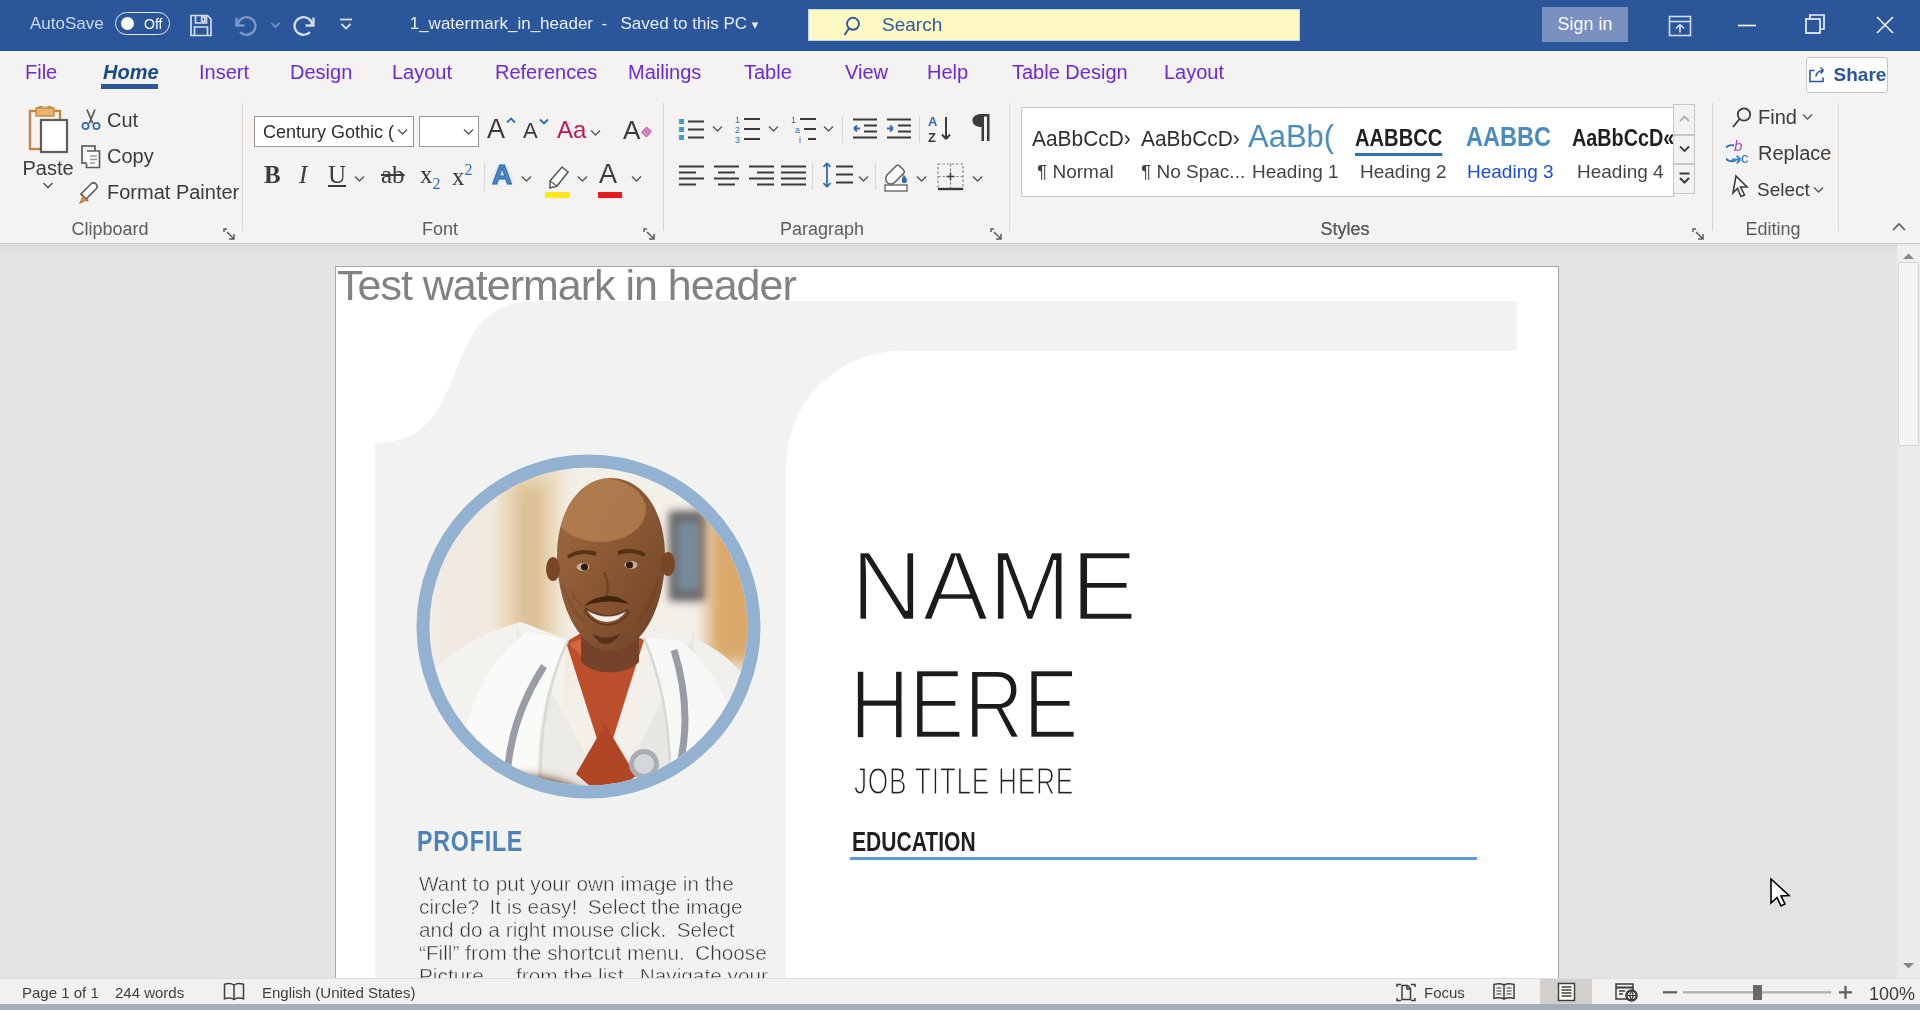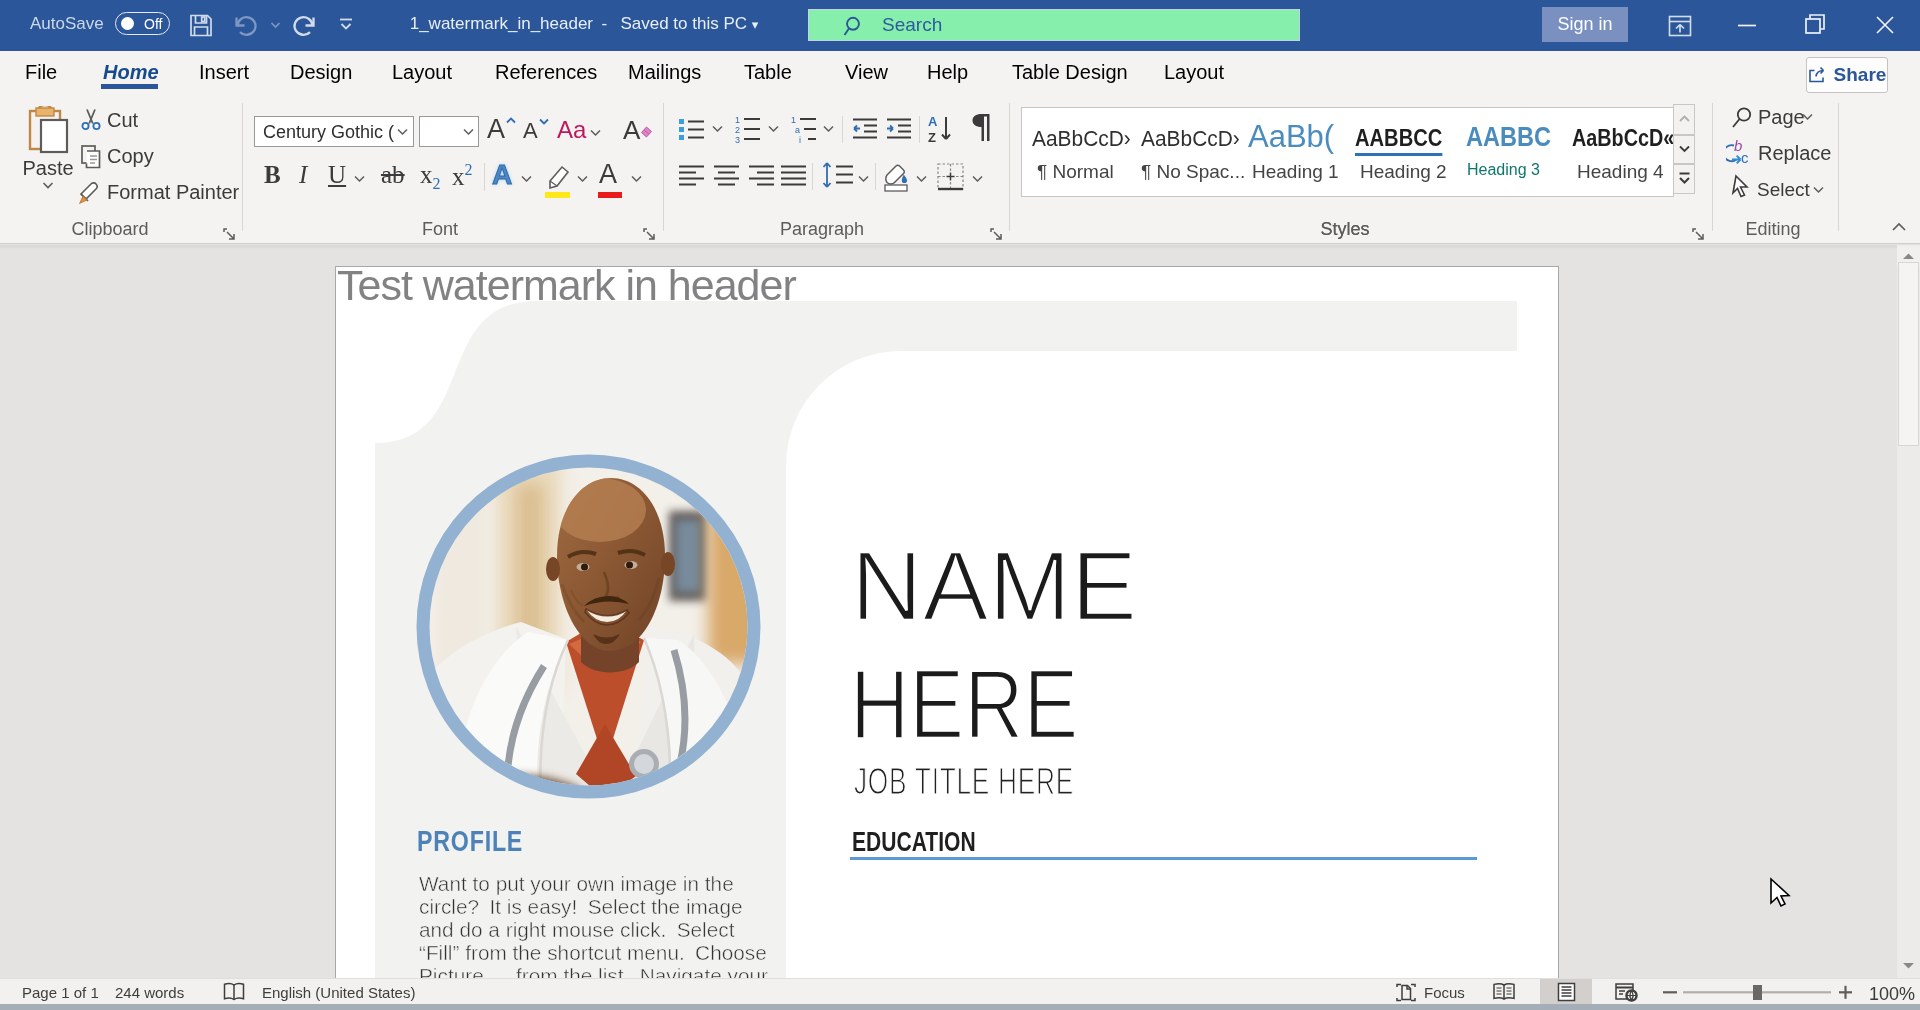--- a/index.html
+++ b/index.html
@@ -6,26 +6,26 @@
 body { font-family:"Liberation Sans", sans-serif; position:relative; background:#e5e3e2; }
 .abs { position:absolute; }
 
 
 #titlebar { position:absolute; left:0; top:0; width:1920px; height:51px; background:#2b579a; }
 #autosave { position:absolute; left:30px; top:14px; font-size:17px; color:#ccd7e8; }
 #toggle { position:absolute; left:115px; top:12px; width:55px; height:23px; border:1.5px solid #e4e9f2; border-radius:12px; }
 #toggle .knob { position:absolute; left:5px; top:4px; width:13px; height:13px; border-radius:50%; background:#fff; }
 #toggle .lbl { position:absolute; left:28px; top:2.5px; font-size:14px; color:#fff; }
 #doctitle { position:absolute; left:334px; top:14px; width:500px; text-align:center; font-size:17px; color:#e9eef6; }
-#searchbox { position:absolute; left:808px; top:9px; width:492px; height:32px; background:#86efac; border:1px solid #c3d0e6;padding-left:8px; }
+#searchbox { position:absolute; left:808px; top:9px; width:492px; height:32px; background:#fef9c3; border:1px solid #c3d0e6;padding-left:8px; }
 #signin { position:absolute; left:1542px; top:7px; width:86px; height:35px; background:#7990c1; color:#fff; font-size:18px; text-align:center; line-height:35px; }
 
 
 #tabrow { position:absolute; left:0; top:51px; width:1920px; height:46px; background:#f4f3f1; }
-.tab { position:absolute; top:0; height:46px; line-height:42px; font-size:20px; color:#000000; }
+.tab { position:absolute; top:0; height:46px; line-height:42px; font-size:20px; color:#6d28d9; }
 .tab.active { color:#174a8c; font-weight:700;font-style:italic; }
 #homeline { position:absolute; left:101px; top:33px; width:57px; height:4.5px; background:#2b579a; }
 #sharebtn { position:absolute; left:1806px; top:6px; width:82px; height:36px; border:1px solid #c6c4c2; background:#fdfdfd; border-radius:3px; color:#2b579a; font-size:19px; font-weight:700; line-height:34px; text-align:center; }
 
 
 #ribbon { position:absolute; left:0; top:97px; width:1920px; height:147px; background:#f4f3f1; border-bottom:1px solid #cfcdcb; }
 .gsep { position:absolute; top:6px; width:1px; height:128px; background:#d9d6d3; }
 .glabel { position:absolute; top:122px; font-size:18px; color:#5e5c5a; text-align:center; }
 .ribtxt { position:absolute; font-size:20px; color:#3b3b3b; }
 .combo { position:absolute; background:#fff; border:1px solid #999; }
@@ -298,21 +298,21 @@
   <div class="abs" style="left:1021px;top:10px;width:653px;height:90px;background:#fff;border:1px solid #c8c6c4"></div>
   <div class="abs" style="left:1032px;top:29px;font-size:22px;color:#2f2f2f"><span style="display:inline-block;transform:scaleX(0.95);transform-origin:0 0">AaBbCcD›</span></div>
   <div class="abs" style="left:1037px;top:64px;font-size:19px;color:#444">¶ Normal</div>
   <div class="abs" style="left:1141px;top:29px;font-size:22px;color:#2f2f2f"><span style="display:inline-block;transform:scaleX(0.95);transform-origin:0 0">AaBbCcD›</span></div>
   <div class="abs" style="left:1141px;top:64px;font-size:19px;color:#444">¶ No Spac...</div>
   <div class="abs" style="left:1248px;top:22px;font-size:31px;color:#4a8cbe">AaBb(</div>
   <div class="abs" style="left:1252px;top:64px;font-size:19px;color:#444">Heading 1</div>
   <div class="abs" style="left:1355px;top:27px;font-size:24px;font-weight:700;color:#1f1f1f"><span style="display:inline-block;transform:scaleX(0.84);transform-origin:0 0;border-bottom:3px solid #2e74b5;padding-bottom:1px">AABBCC</span></div>
   <div class="abs" style="left:1360px;top:64px;font-size:19px;color:#444">Heading 2</div>
   <div class="abs" style="left:1466px;top:24px;font-size:28px;font-weight:700;color:#4a8cbe"><span style="display:inline-block;transform:scaleX(0.84);transform-origin:0 0">AABBC</span></div>
-  <div class="abs" style="left:1467px;top:64px;font-size:16px;color:#0f766e">Heading 3</div>
+  <div class="abs" style="left:1467px;top:64px;font-size:19px;color:#1d4ed8">Heading 3</div>
   <div class="abs" style="left:1572px;top:28px;font-size:23px;font-weight:700;color:#1f1f1f"><span style="display:inline-block;transform:scaleX(0.86);transform-origin:0 0">AaBbCcD«</span></div>
   <div class="abs" style="left:1577px;top:64px;font-size:19px;color:#444">Heading 4</div>
   <div class="abs" style="left:1673px;top:7px;width:22px;height:31px;background:#f3f2f0;border:1px solid #c9c7c5"></div>
   <div class="abs" style="left:1673px;top:38px;width:22px;height:29px;background:#f3f2f0;border:1px solid #c9c7c5"></div>
   <div class="abs" style="left:1673px;top:67px;width:22px;height:30px;background:#f3f2f0;border:1px solid #c9c7c5"></div>
   <svg class="abs" style="left:1677px;top:17px" width="15" height="10" viewBox="0 0 15 10" fill="none" stroke="#b0aeac" stroke-width="1.8">
       <path d="M3 7 l4.5 -4.5 l4.5 4.5"></path>
     </svg>
   <svg class="abs" style="left:1677px;top:47px" width="15" height="10" viewBox="0 0 15 10" fill="none" stroke="#3b3b3b" stroke-width="1.8">
       <path d="M3 2.5 l4.5 4.5 l4.5 -4.5"></path>
@@ -320,21 +320,21 @@
   <svg class="abs" style="left:1677px;top:74px" width="15" height="16" viewBox="0 0 15 16" fill="none" stroke="#3b3b3b" stroke-width="2">
       <path d="M2.5 2.5 h10"></path>
       <path d="M3 7 l4.5 4.5 l4.5 -4.5"></path>
     </svg>
   <div class="glabel" style="left:1275px;width:140px">Styles</div>
 
   <svg class="abs" style="left:1731px;top:9px" width="23" height="23" viewBox="0 0 23 23" fill="none" stroke="#3b3b3b" stroke-width="1.8">
     <circle cx="13" cy="8.5" r="6.2"></circle>
       <path d="M8.5 13 l-6.5 8"></path>
   </svg>
-  <div class="ribtxt" style="left:1758px;top:9px">Page</div>
+  <div class="ribtxt" style="left:1758px;top:9px">Find</div>
   <svg class="abs" style="left:1801px;top:16px" width="13" height="9" viewBox="0 0 13 9" fill="none" stroke="#5e5c5a" stroke-width="1.5">
       <path d="M2 1.5 l4.5 4.5 l4.5 -4.5"></path>
     </svg>
   <svg class="abs" style="left:1726px;top:42px" width="28" height="26" viewBox="0 0 28 26">
     <text x="8" y="12" font-size="15" fill="#9a4aa8" font-family="Liberation Sans" font-style="italic">b</text>
     <text x="15" y="24" font-size="15" fill="#2f6db5" font-family="Liberation Sans">c</text>
     <path d="M 8 6.5 A 8 8 0 1 0 10.5 20.5" stroke="#2f6db5" stroke-width="1.9" fill="none"></path>
     <path d="M 6 20.5 h 8.5 m 0 0 l -3.8 -3.8 m 3.8 3.8 l -3.8 3.8" stroke="#2f8ad8" stroke-width="1.9" fill="none"></path>
   </svg>
   <div class="ribtxt" style="left:1758px;top:45px">Replace</div>

